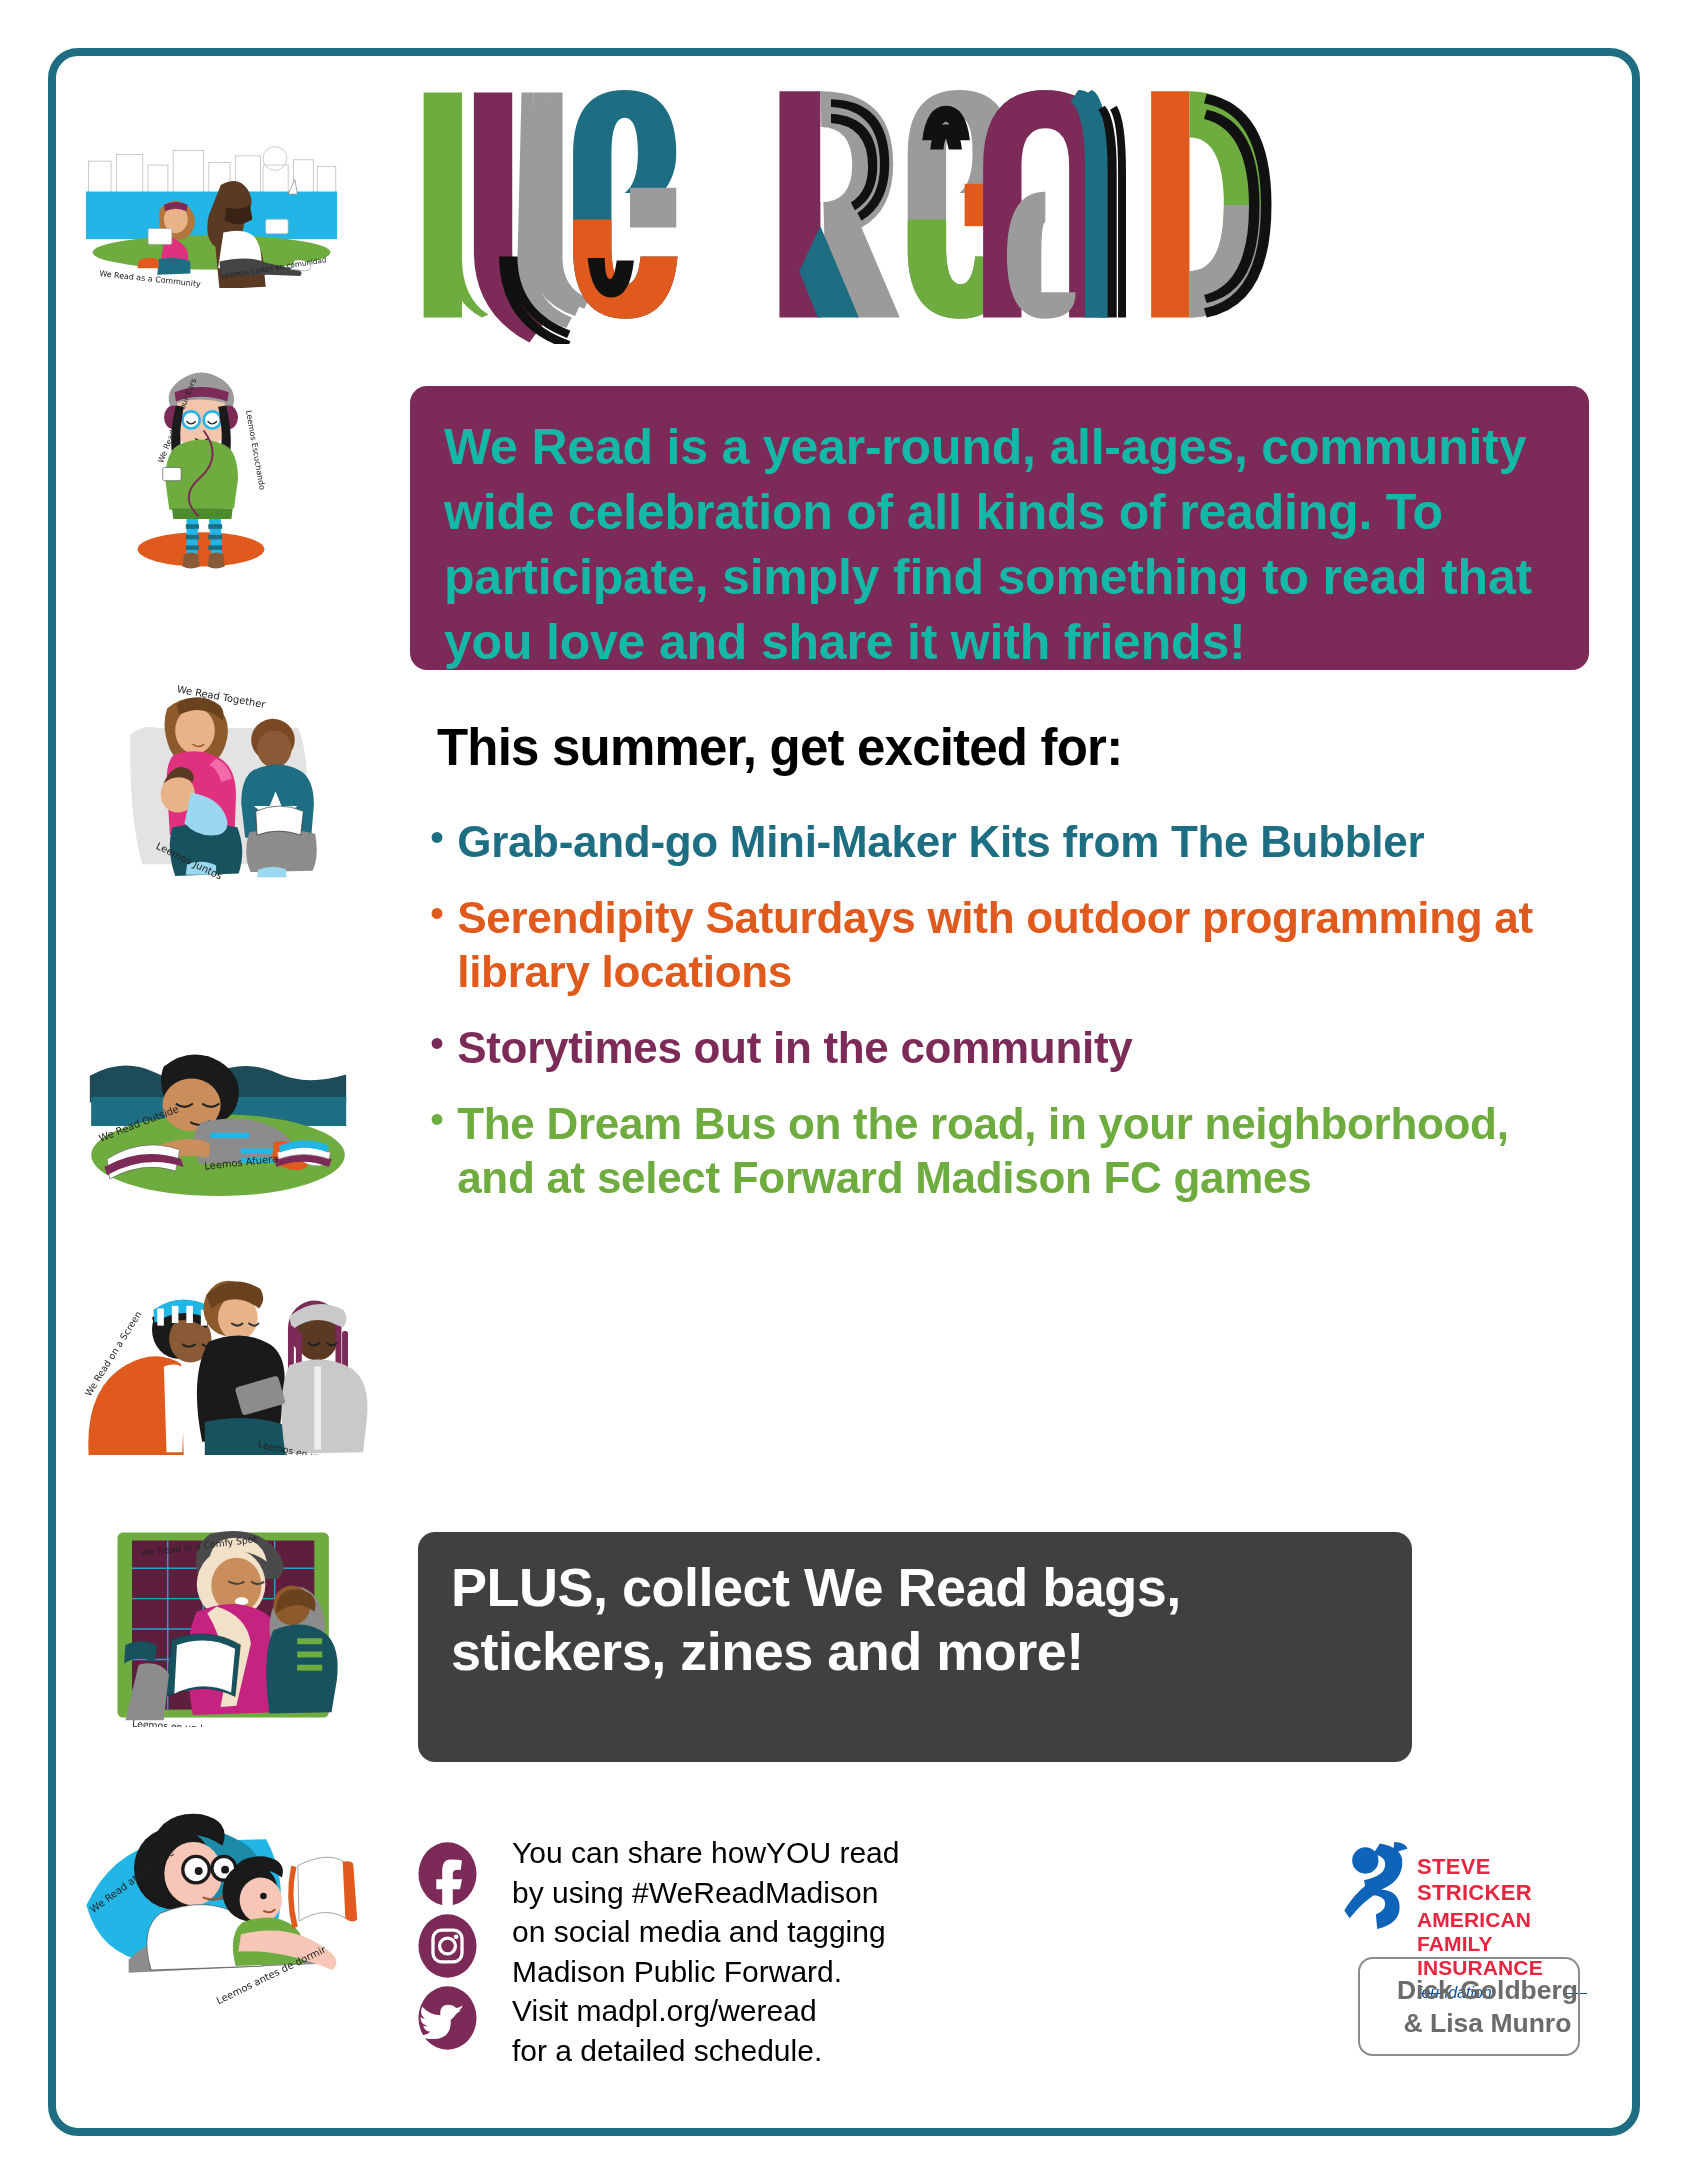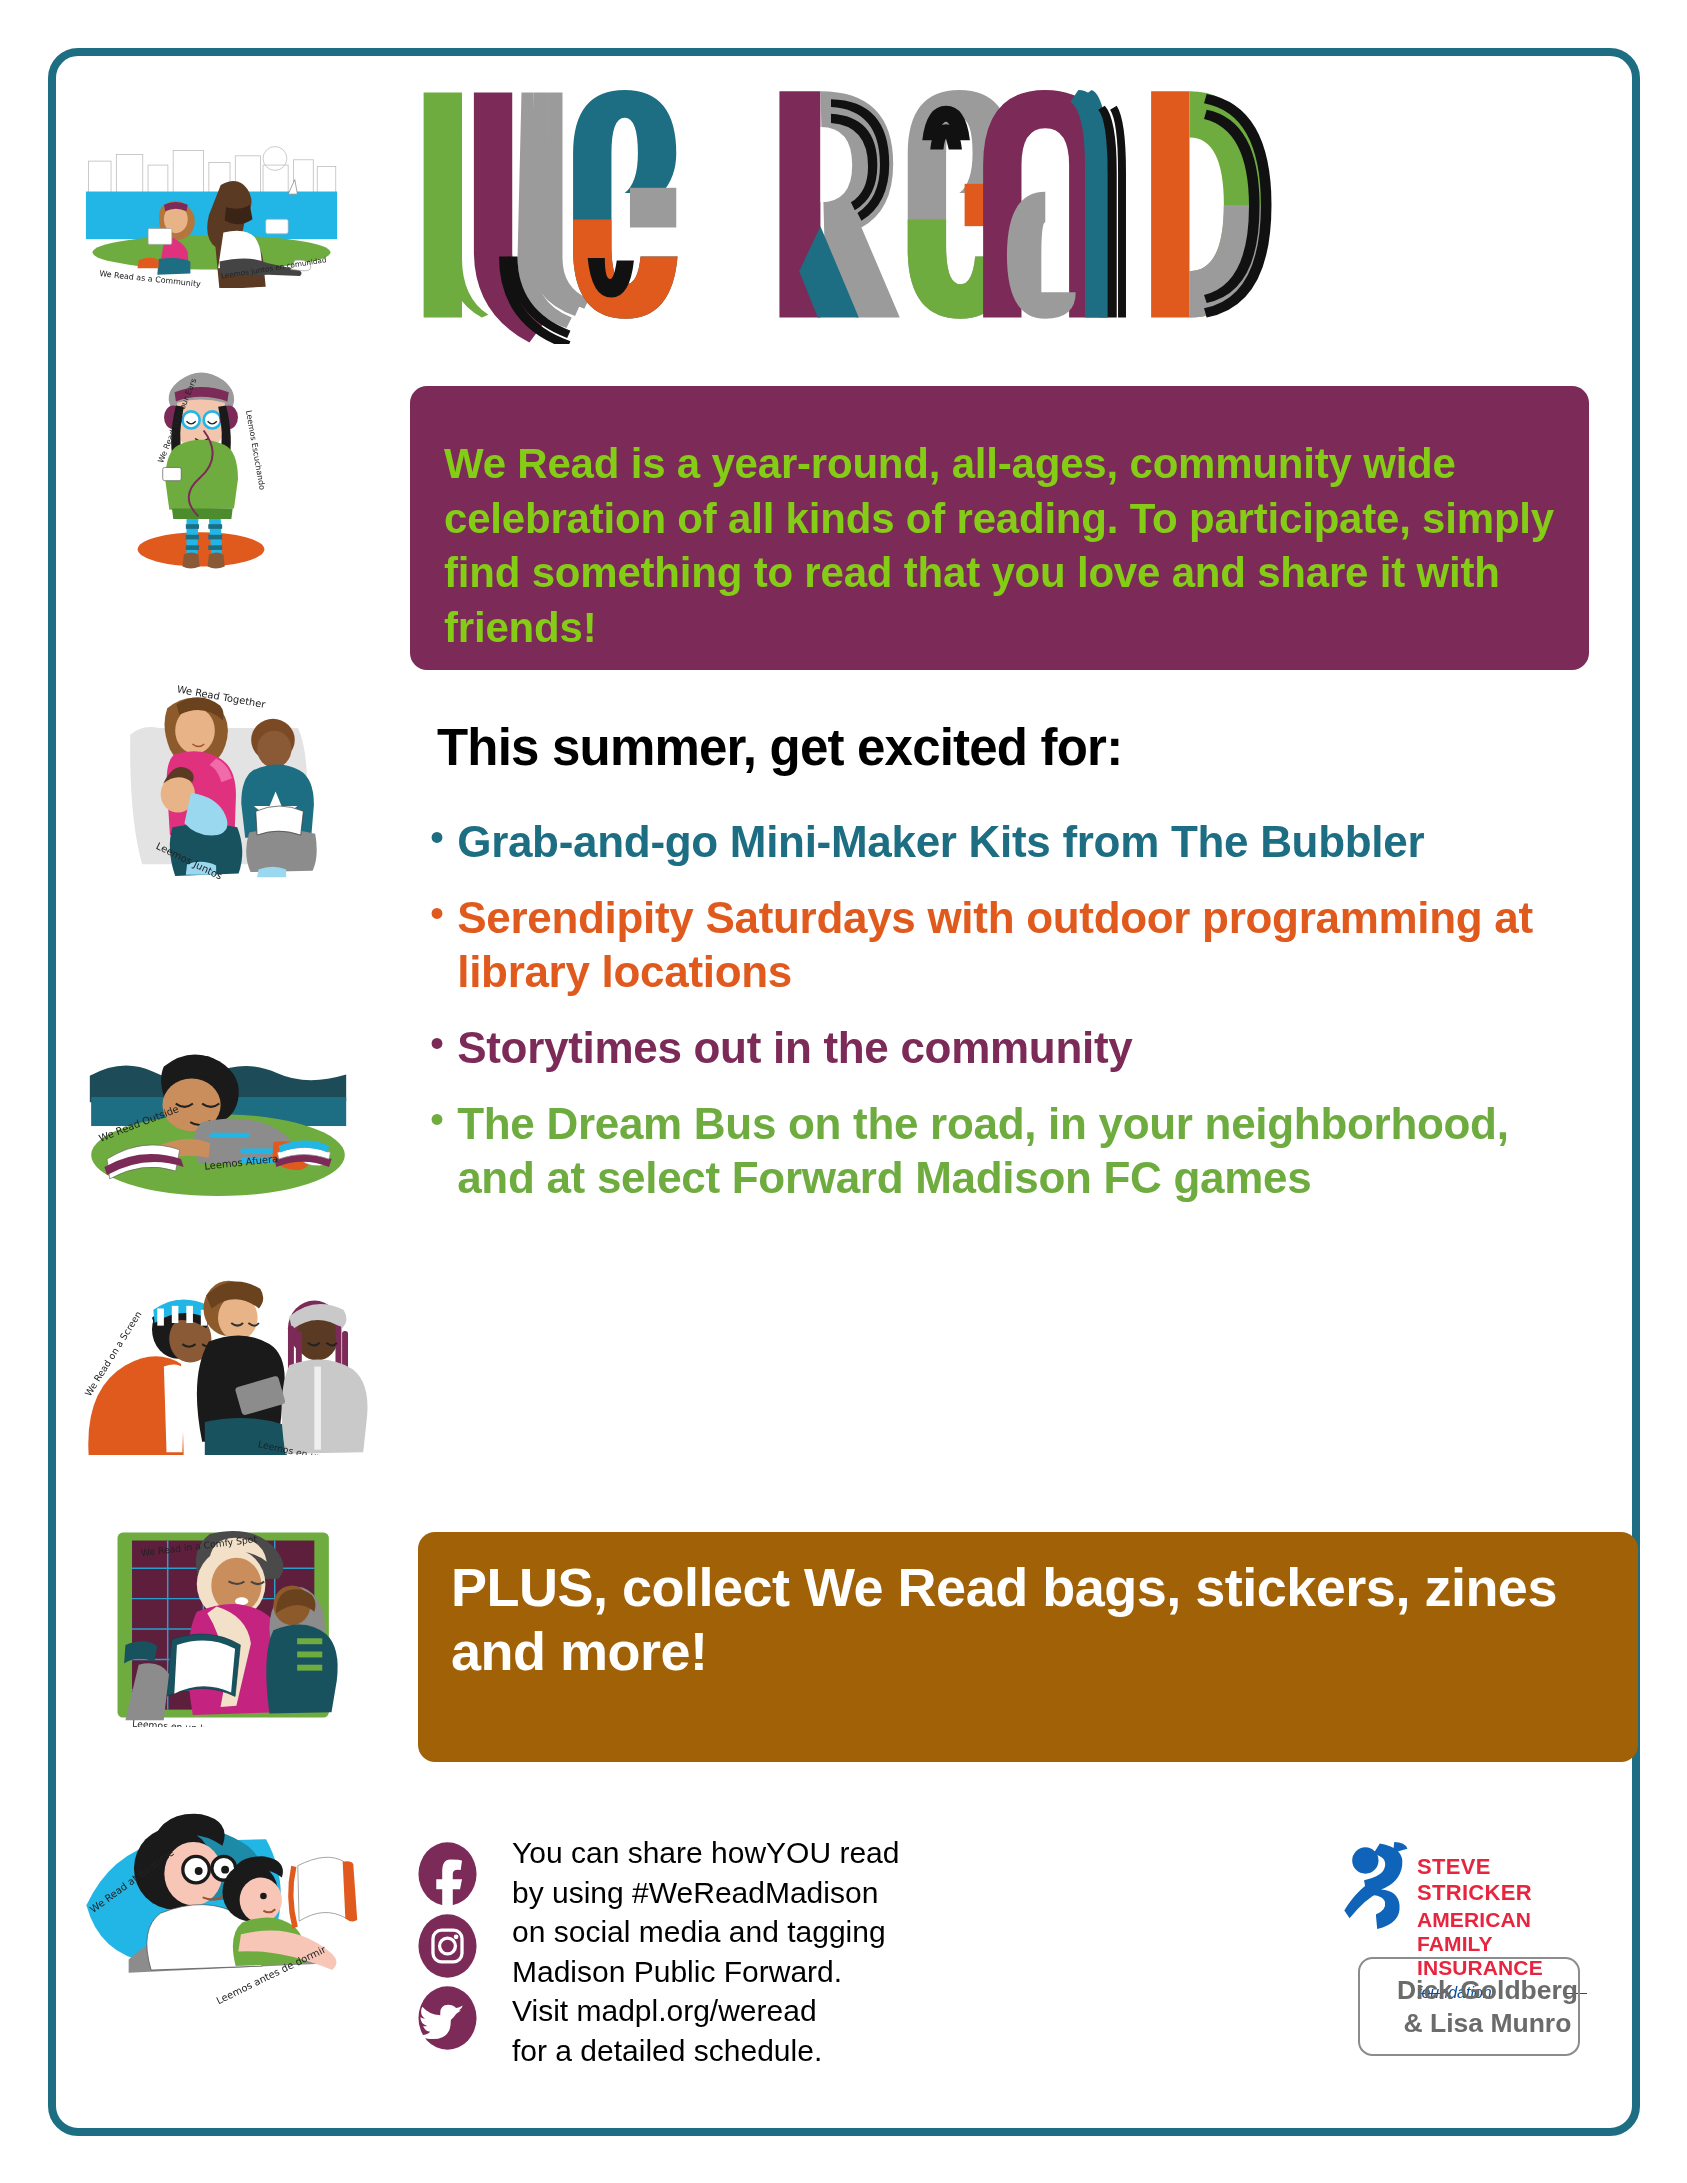--- a/index.html
+++ b/index.html
@@ -37,26 +37,25 @@
   
   #intro-card{
     position:absolute;
     left:410px; top:386px;
     width:1179px; height:284px;
     background:#7c2a57;
     border-radius:17px;
     padding:29px 34px 0 34px;
   }
   #intro-text{
-    color:#84cc16;
-    font-size:42px;
+    color:#14b8a6;
+    font-size:50px;
     font-weight:600;
     line-height:1.30;
     letter-spacing:-0.2px;
-    margin-top:22px;
   }
 
   
   #summer-heading{
     position:absolute;
     left:437px; top:718px;
     width:1151px;
     color:#000;
     font-size:51px;
     font-weight:bold;
@@ -89,22 +88,22 @@
   }
   .b-teal  { color:#1d6e82; }
   .b-orange{ color:#e05a1e; }
   .b-purple{ color:#7c2a57; }
   .b-green { color:#6fac3f; }
 
   
   #plus-card{
     position:absolute;
     left:418px; top:1532px;
-    width:1220px; height:230px;
-    background:#a16207;
+    width:994px; height:230px;
+    background:#404040;
     border-radius:17px;
     padding:22.5px 33px 0 33px;
   }
   #plus-text{
     color:#fff;
     font-size:54px;
     font-weight:bold;
     line-height:1.20;
     letter-spacing:-0.5px;
   }

